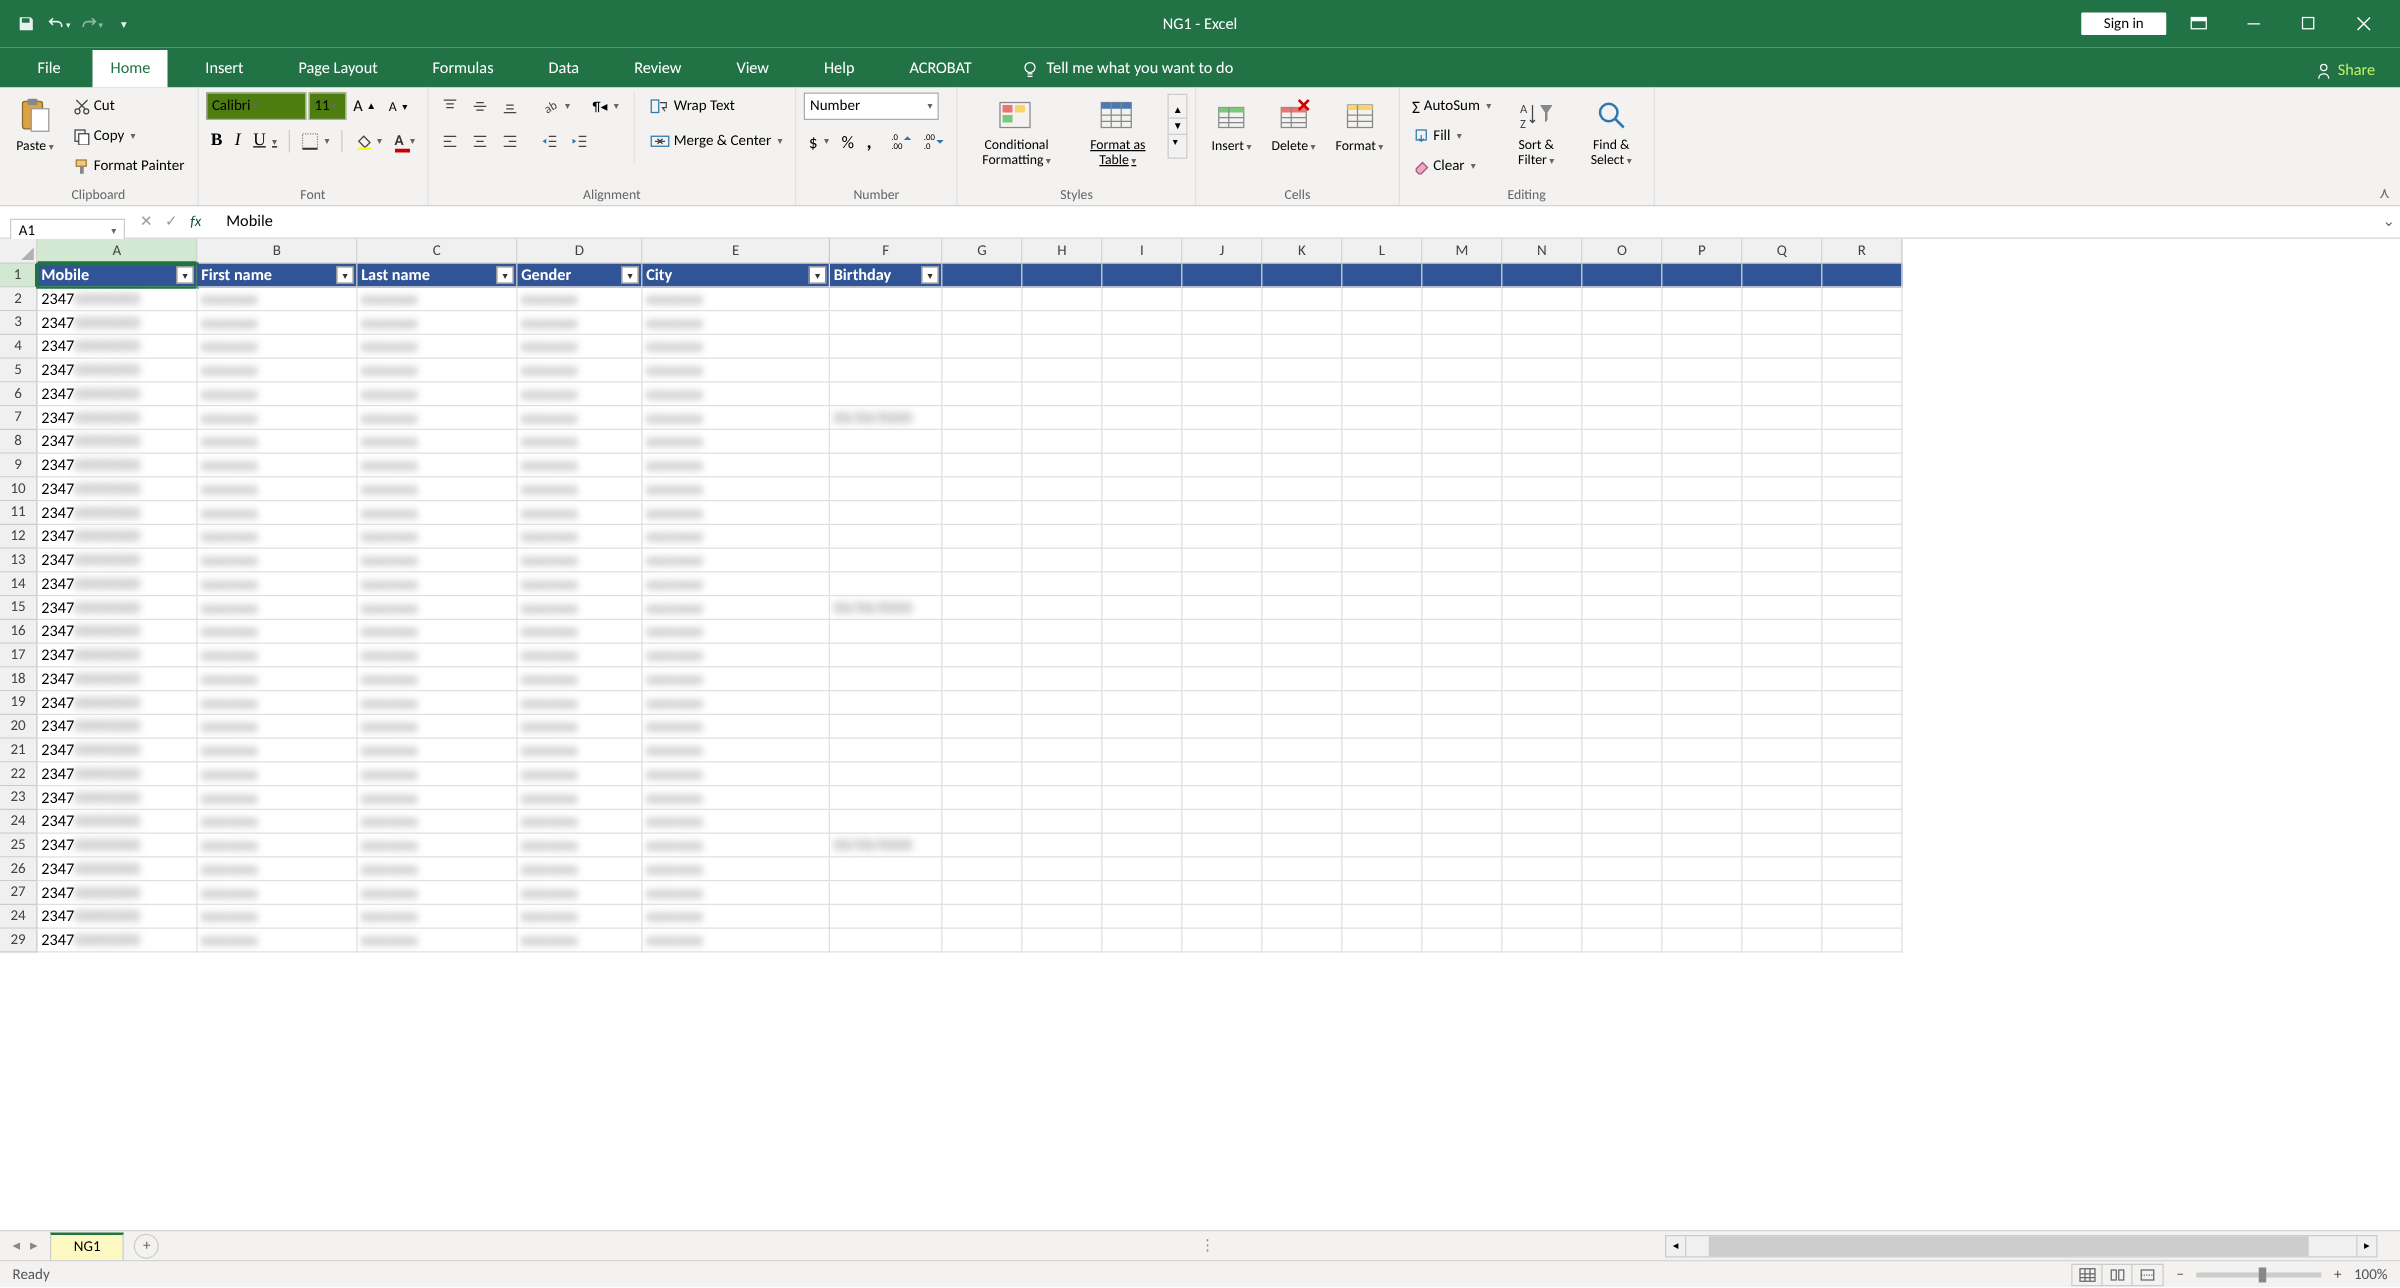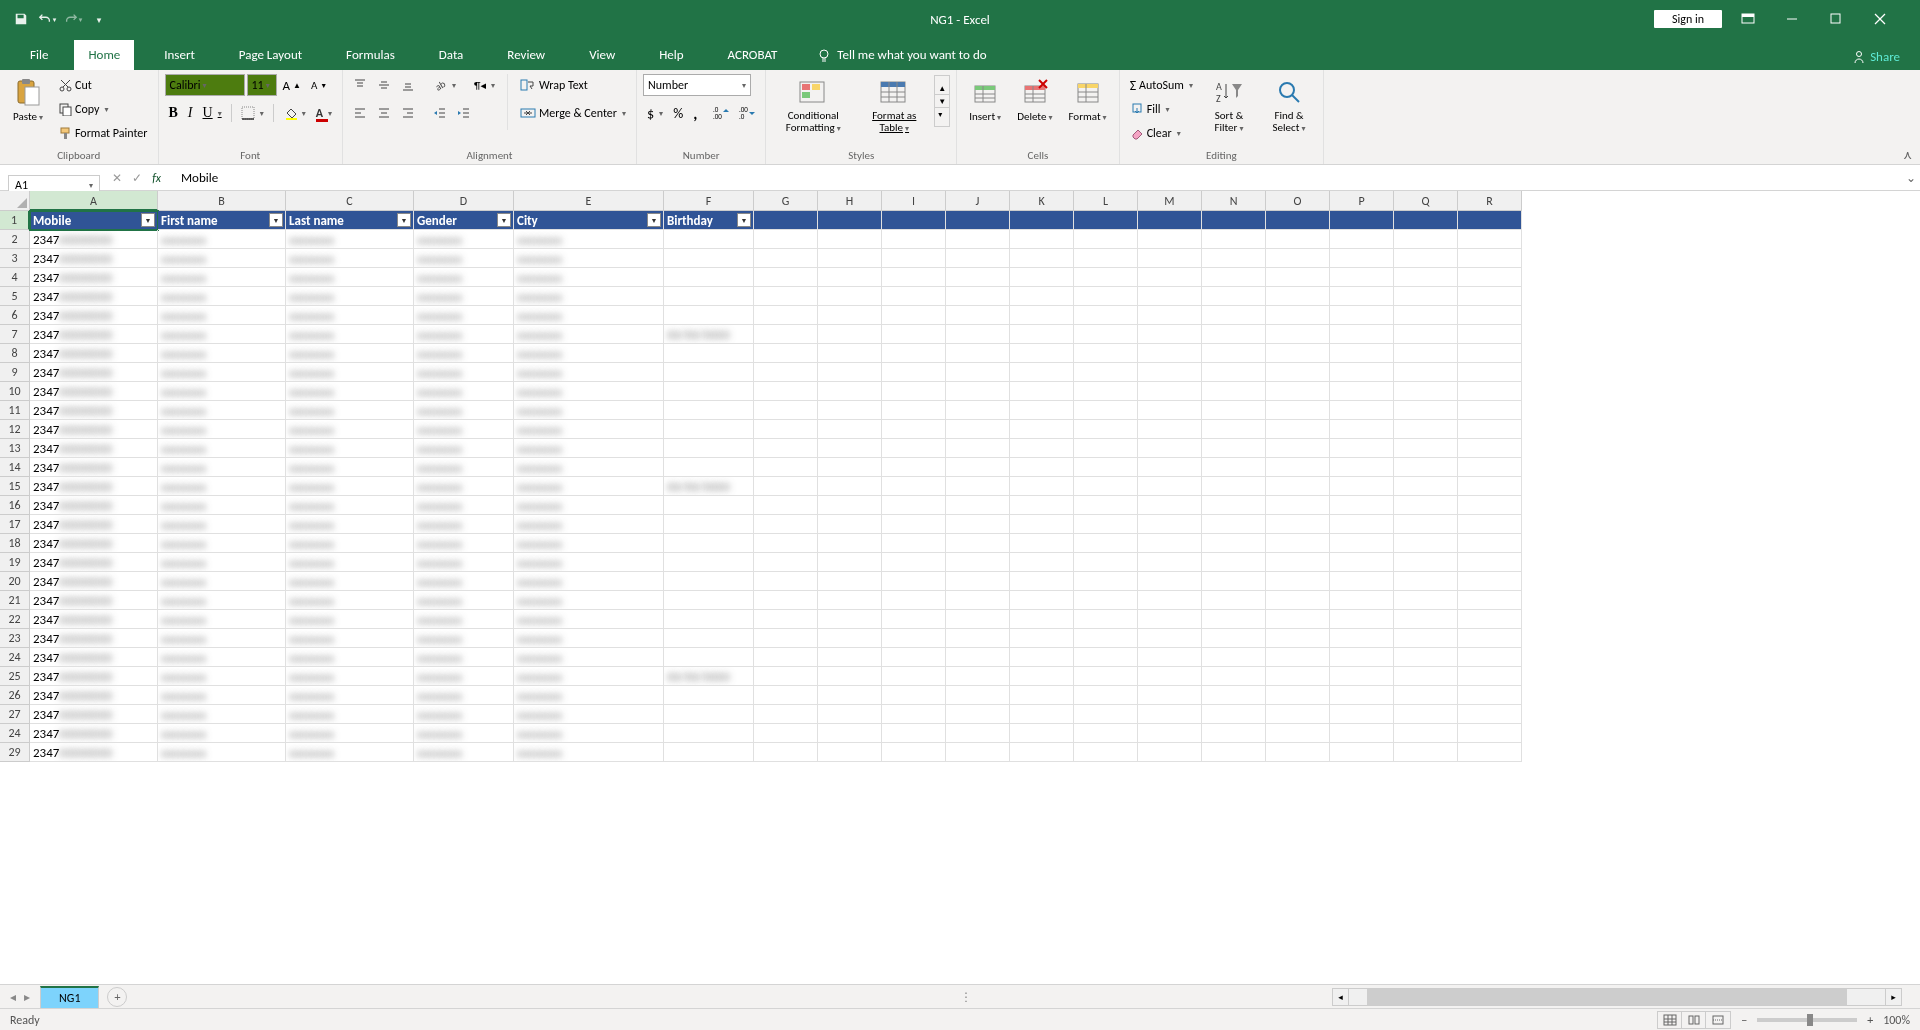--- a/index.html
+++ b/index.html
@@ -3,31 +3,31 @@
 <meta charset="utf-8">
 <style>
 * { margin: 0; padding: 0; box-sizing: border-box; font-family: "Segoe UI", Calibri, sans-serif; }
 body { background: #fff; overflow: hidden; width: 1920px; height: 1030px; font-size: 12px; }
 
 
 .titlebar { background: #217346; height: 38px; display: flex; align-items: center; color: #fff; position: relative; }
 .qat { display: flex; align-items: center; gap: 4px; padding-left: 10px; }
 .qat-btn { width: 22px; height: 22px; display: flex; align-items: center; justify-content: center; color: #fff; opacity: 0.9; }
 .title-text { position: absolute; left: 50%; transform: translateX(-50%); font-size: 13px; }
-.title-right { position: absolute; right: 22px; display: flex; align-items: center; gap: 8px; }
+.title-right { position: absolute; right: 11px; display: flex; align-items: center; gap: 8px; }
 .signin { background: #fff; color: #000; padding: 2px 18px; font-size: 12px; border-radius: 1px; }
 .win-btn { width: 36px; height: 30px; display: flex; align-items: center; justify-content: center; color: #fff; }
 
 
 .tabs { background: #217346; height: 32px; display: flex; align-items: flex-end; padding-left: 20px; gap: 16px; }
 .tab { padding: 7px 14px 8px; color: #fff; font-size: 13px; cursor: pointer; }
 .tab.file { padding-left: 10px; padding-right: 10px; }
 .tab.active { background: #fff; color: #217346; }
 .tellme { display: flex; align-items: center; color: #fff; padding: 7px 10px 8px; gap: 6px; font-size: 13px; }
-.share-btn { position: absolute; right: 12px; display: flex; align-items: center; gap: 4px; color: #5eead4; padding: 6px 8px; font-size: 13px; }
+.share-btn { position: absolute; right: 12px; display: flex; align-items: center; gap: 4px; color: #bef264; padding: 6px 8px; font-size: 13px; }
 
 
 .ribbon { background: #f3f2f1; height: 95px; border-bottom: 1px solid #d4d4d4; display: flex; }
 .ribbon-group { border-right: 1px solid #e1e1e1; display: flex; flex-direction: column; padding: 4px 6px 2px; }
 .group-content { flex: 1; display: flex; align-items: flex-start; gap: 4px; }
 .group-label { text-align: center; font-size: 11px; color: #666; padding-top: 2px; position: relative; }
 .btn-lg { display: flex; flex-direction: column; align-items: center; justify-content: center; padding: 2px 6px; gap: 2px; font-size: 11px; min-width: 44px; }
 .btn-lg .icon { width: 32px; height: 32px; display: flex; align-items: center; justify-content: center; }
 .btn-sm { display: flex; align-items: center; gap: 3px; padding: 2px 4px; font-size: 12px; height: 22px; }
 .col { display: flex; flex-direction: column; gap: 2px; }
@@ -64,21 +64,21 @@
 .row-head.sel { background: #d2e8d2; border-right: 2px solid #217346; }
 .cell { border-right: 1px solid #e0e0e0; border-bottom: 1px solid #e0e0e0; height: 19px; padding: 0 3px; font-size: 13px; line-height: 19px; overflow: hidden; white-space: nowrap; position: relative; font-family: Calibri, sans-serif; }
 .hdr-cell { background: #305496; color: #fff; font-weight: bold; display: flex; align-items: center; justify-content: space-between; padding-right: 2px; }
 .filter-btn { width: 14px; height: 14px; background: #fff; border: 1px solid #888; display: flex; align-items: center; justify-content: center; color: #333; font-size: 7px; }
 .selected { outline: 2px solid #217346; outline-offset: -1px; }
 .blur { color: transparent; text-shadow: 0 0 6px rgba(80,80,80,0.7); user-select: none; }
 
 
 .sheet-tabs { height: 24px; background: #f3f2f1; border-top: 1px solid #d4d4d4; display: flex; align-items: center; position: relative; }
 .tab-nav { display: flex; gap: 8px; padding: 0 10px; color: #888; }
-.sheet-tab { background: #7dd3fc; border: 1px solid #ccc; border-bottom: none; padding: 3px 18px; font-size: 12px; border-top: 2px solid #217346; }
+.sheet-tab { background: #fef9c3; border: 1px solid #ccc; border-bottom: none; padding: 3px 18px; font-size: 12px; border-top: 2px solid #217346; }
 .add-sheet { width: 20px; height: 20px; border-radius: 50%; border: 1px solid #ccc; display: flex; align-items: center; justify-content: center; margin-left: 8px; color: #666; }
 .hscroll { position: absolute; right: 18px; bottom: 2px; width: 570px; height: 18px; background: #f0f0f0; border: 1px solid #ccc; display: flex; }
 .hscroll-thumb { background: #cdcdcd; width: 480px; height: 100%; margin-left: 18px; }
 
 
 .status-bar { height: 22px; background: #f3f2f1; border-top: 1px solid #d4d4d4; display: flex; align-items: center; justify-content: space-between; padding: 0 10px; font-size: 12px; color: #555; }
 .status-right { display: flex; align-items: center; gap: 10px; }
 .view-btns { display: flex; border: 1px solid #ccc; }
 .view-btn { width: 24px; height: 16px; border-right: 1px solid #ccc; display: flex; align-items: center; justify-content: center; }
 .zoom-slider { width: 100px; height: 4px; background: #ccc; position: relative; }

